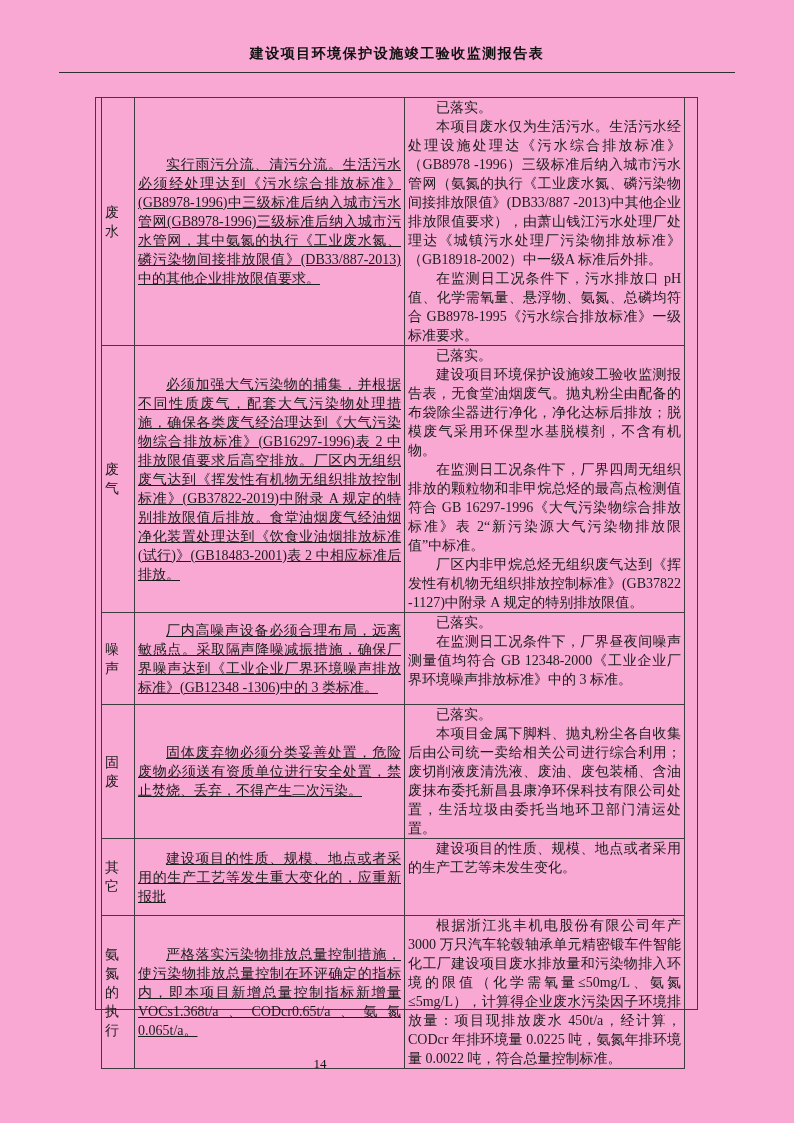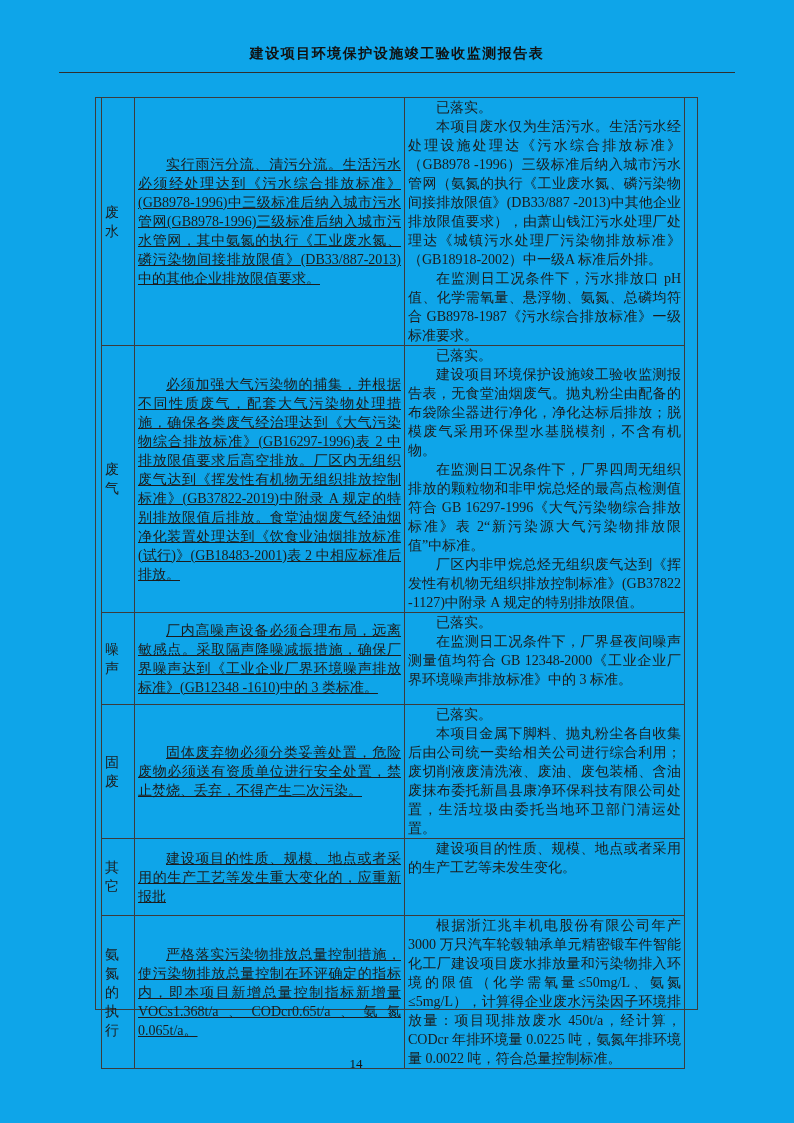--- a/index.html
+++ b/index.html
@@ -1,21 +1,21 @@
 <!DOCTYPE html>
 <html><head>
 <meta charset="utf-8">
 <style>
   html,body{margin:0;padding:0;}
   body{
     width:794px;height:1123px;position:relative;background:#ffffff;
     font-family:"Liberation Serif","DejaVu Serif",serif;
     color:#1c1c1c;
   }
-  .page{position:absolute;inset:0;width:794px;height:1123px;background:#0ea5e9;overflow:hidden;}
+  .page{position:absolute;inset:0;width:794px;height:1123px;background:#f9a8d4;overflow:hidden;}
 
   
   .doc-header{
     position:absolute;top:44px;left:59px;right:59px;
     text-align:center;
     border-bottom:1px solid #2f2f2f;
     padding-bottom:9px;
   }
   .doc-title{
     font-size:14px;font-weight:bold;letter-spacing:1.5px;color:#111;
@@ -58,21 +58,21 @@
 
   tr.h0{height:238px;}
   tr.h1{height:228px;}
   tr.h2{height:92px;}
   tr.h3{height:115px;}
   tr.h4{height:77px;}
   tr.h5{height:151px;}
 
   .doc-footer{
     position:absolute;top:1056px;left:0;width:640px;
-    text-align:center;font-size:13px;color:#111;margin-left:36px;
+    text-align:center;font-size:13px;color:#111;
   }
 </style>
 </head>
 <body>
 
 <div class="page">
 
   <div class="doc-header">
     <span class="doc-title">建设项目环境保护设施竣工验收监测报告表</span>
   </div>
@@ -86,39 +86,39 @@
       </colgroup>
       <tbody>
         <tr class="h0">
           <td class="lbl">废水</td>
           <td class="mid">
               <p class="para">实行雨污分流、清污分流。生活污水必须经处理达到《污水综合排放标准》(GB8978-1996)中三级标准后纳入城市污水管网(GB8978-1996)三级标准后纳入城市污水管网，其中氨氮的执行《工业废水氮、磷污染物间接排放限值》(DB33/887-2013)中的其他企业排放限值要求。</p>
             </td>
           <td class="sta">
               <p class="para">已落实。</p>
               <p class="para">本项目废水仅为生活污水。生活污水经处理设施处理达《污水综合排放标准》（GB8978 -1996）三级标准后纳入城市污水管网（氨氮的执行《工业废水氮、磷污染物间接排放限值》(DB33/887 -2013)中其他企业排放限值要求），由萧山钱江污水处理厂处理达《城镇污水处理厂污染物排放标准》（GB18918-2002）中一级A 标准后外排。</p>
-              <p class="para">在监测日工况条件下，污水排放口 pH 值、化学需氧量、悬浮物、氨氮、总磷均符合 GB8978-1987《污水综合排放标准》一级标准要求。</p>
+              <p class="para">在监测日工况条件下，污水排放口 pH 值、化学需氧量、悬浮物、氨氮、总磷均符合 GB8978-1995《污水综合排放标准》一级标准要求。</p>
             </td>
         </tr>
         <tr class="h1">
           <td class="lbl">废气</td>
           <td class="mid">
               <p class="para">必须加强大气污染物的捕集，并根据不同性质废气，配套大气污染物处理措施，确保各类废气经治理达到《大气污染物综合排放标准》(GB16297-1996)表 2 中排放限值要求后高空排放。厂区内无组织废气达到《挥发性有机物无组织排放控制标准》(GB37822-2019)中附录 A 规定的特别排放限值后排放。食堂油烟废气经油烟净化装置处理达到《饮食业油烟排放标准(试行)》(GB18483-2001)表 2 中相应标准后排放。</p>
             </td>
           <td class="sta">
               <p class="para">已落实。</p>
               <p class="para">建设项目环境保护设施竣工验收监测报告表，无食堂油烟废气。抛丸粉尘由配备的布袋除尘器进行净化，净化达标后排放；脱模废气采用环保型水基脱模剂，不含有机物。</p>
               <p class="para">在监测日工况条件下，厂界四周无组织排放的颗粒物和非甲烷总烃的最高点检测值符合 GB 16297-1996《大气污染物综合排放标准》表 2“新污染源大气污染物排放限值”中标准。</p>
               <p class="para">厂区内非甲烷总烃无组织废气达到《挥发性有机物无组织排放控制标准》(GB37822 -1127)中附录 A 规定的特别排放限值。</p>
             </td>
         </tr>
         <tr class="h2">
           <td class="lbl">噪声</td>
           <td class="mid">
-              <p class="para">厂内高噪声设备必须合理布局，远离敏感点。采取隔声降噪减振措施，确保厂界噪声达到《工业企业厂界环境噪声排放标准》(GB12348 -1610)中的 3 类标准。</p>
+              <p class="para">厂内高噪声设备必须合理布局，远离敏感点。采取隔声降噪减振措施，确保厂界噪声达到《工业企业厂界环境噪声排放标准》(GB12348 -1306)中的 3 类标准。</p>
             </td>
           <td class="sta">
               <p class="para">已落实。</p>
               <p class="para">在监测日工况条件下，厂界昼夜间噪声测量值均符合 GB 12348-2000《工业企业厂界环境噪声排放标准》中的 3 标准。</p>
             </td>
         </tr>
         <tr class="h3">
           <td class="lbl">固废</td>
           <td class="mid">
               <p class="para">固体废弃物必须分类妥善处置，危险废物必须送有资质单位进行安全处置，禁止焚烧、丢弃，不得产生二次污染。</p>

